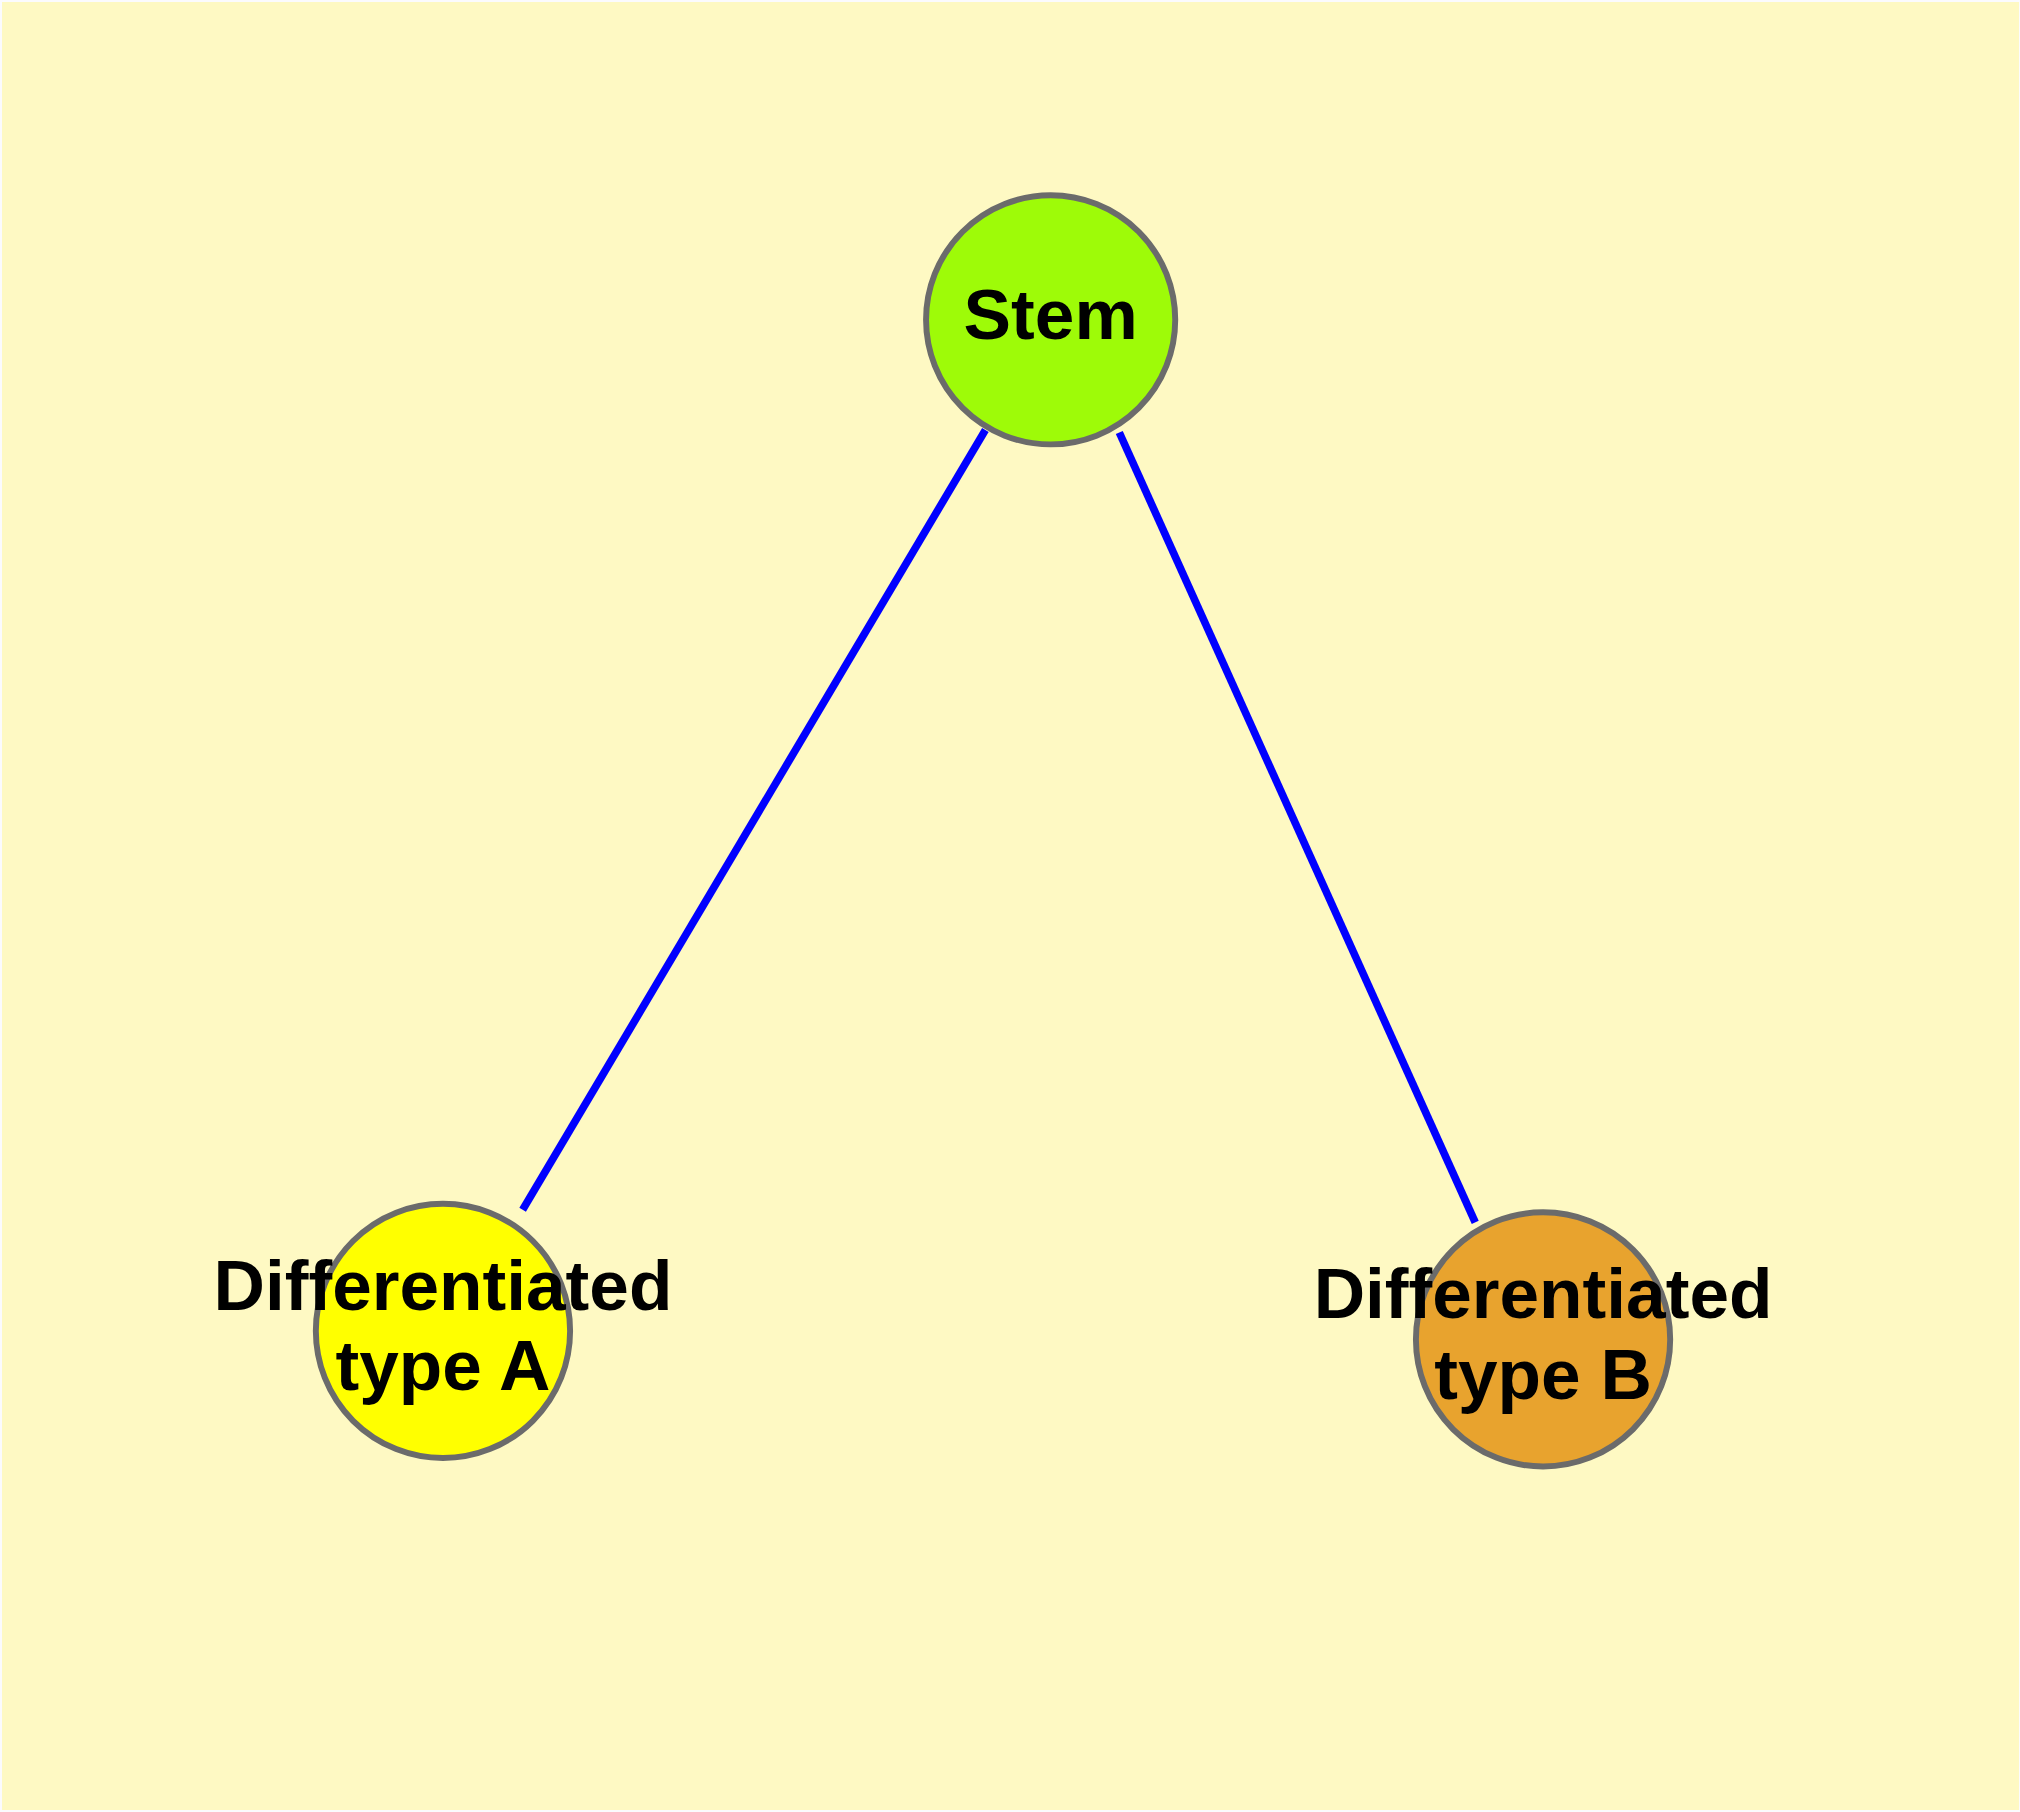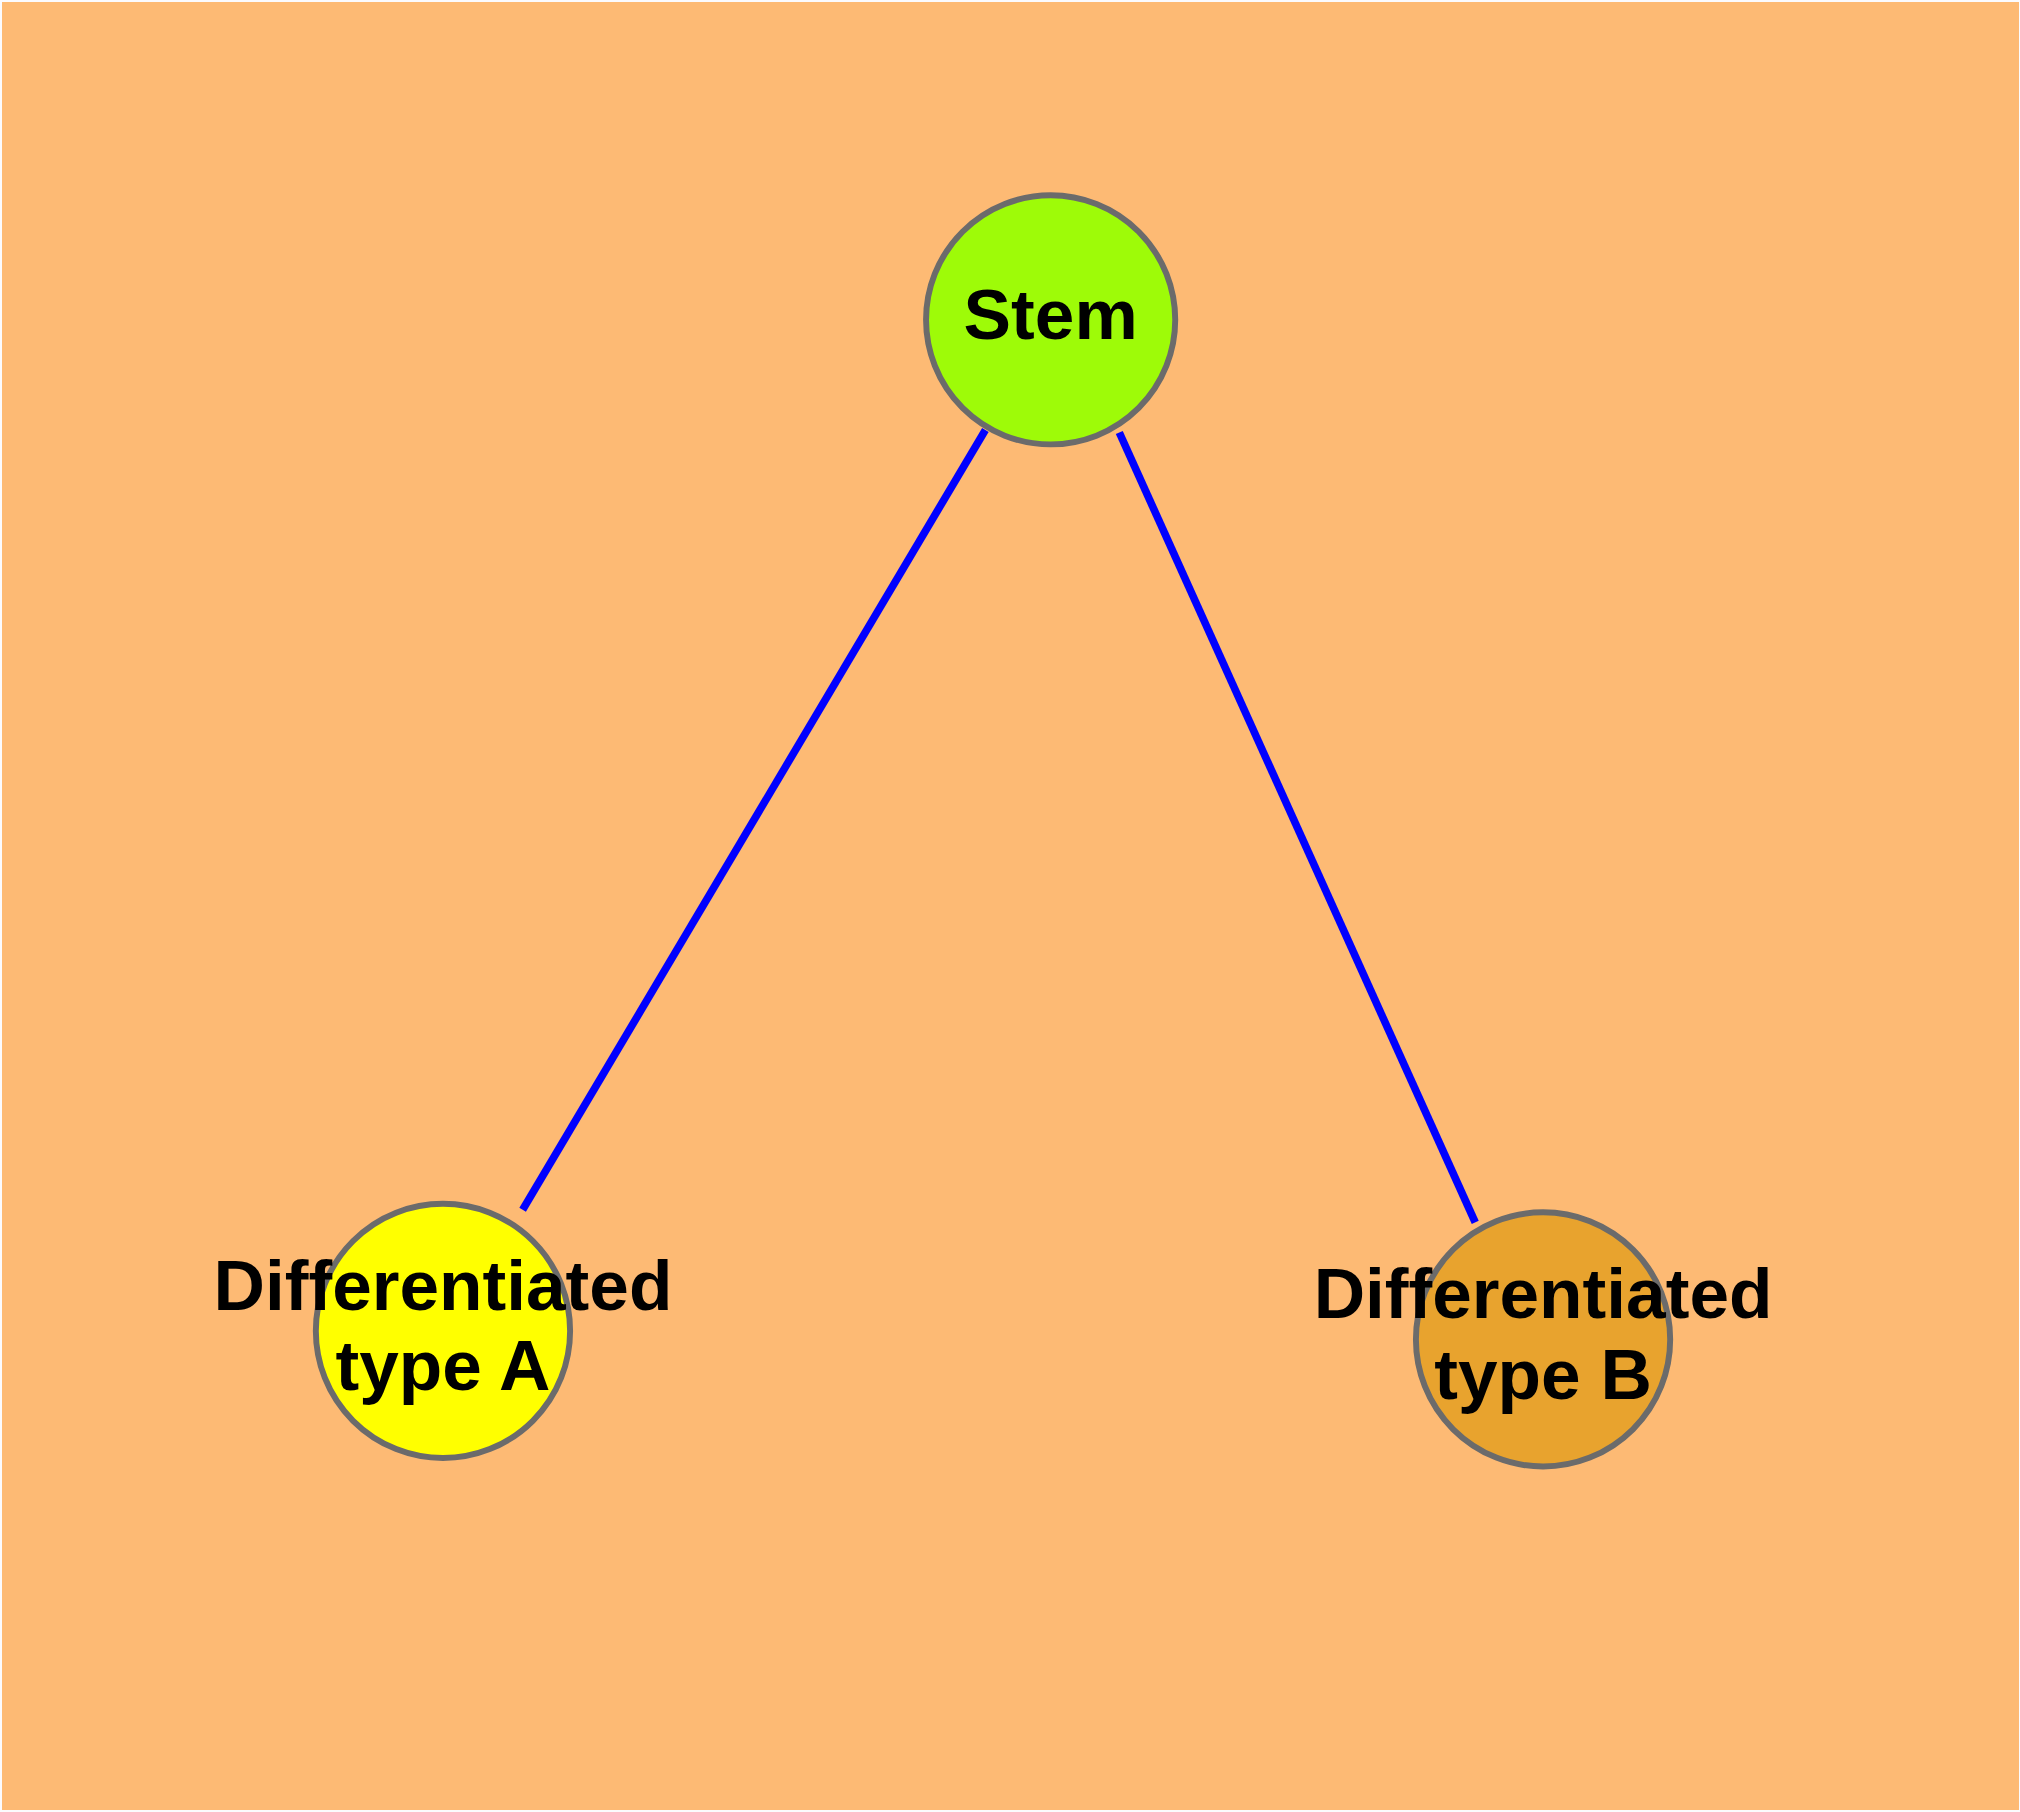--- a/index.html
+++ b/index.html
@@ -7,21 +7,21 @@
     padding: 0;
     background: #ffffff;
   }
   body {
     font-family: "Liberation Sans", sans-serif;
   }
   #canvas {
     position: relative;
     width: 2021px;
     height: 1812px;
-    background: #fdba74;
+    background: #fef9c3;
     overflow: hidden;
     box-sizing: border-box;
     border: 2.5px solid #fbfbfe;
   }
   #graph-svg {
     position: absolute;
     left: 0;
     top: 0;
     width: 2021px;
     height: 1812px;

